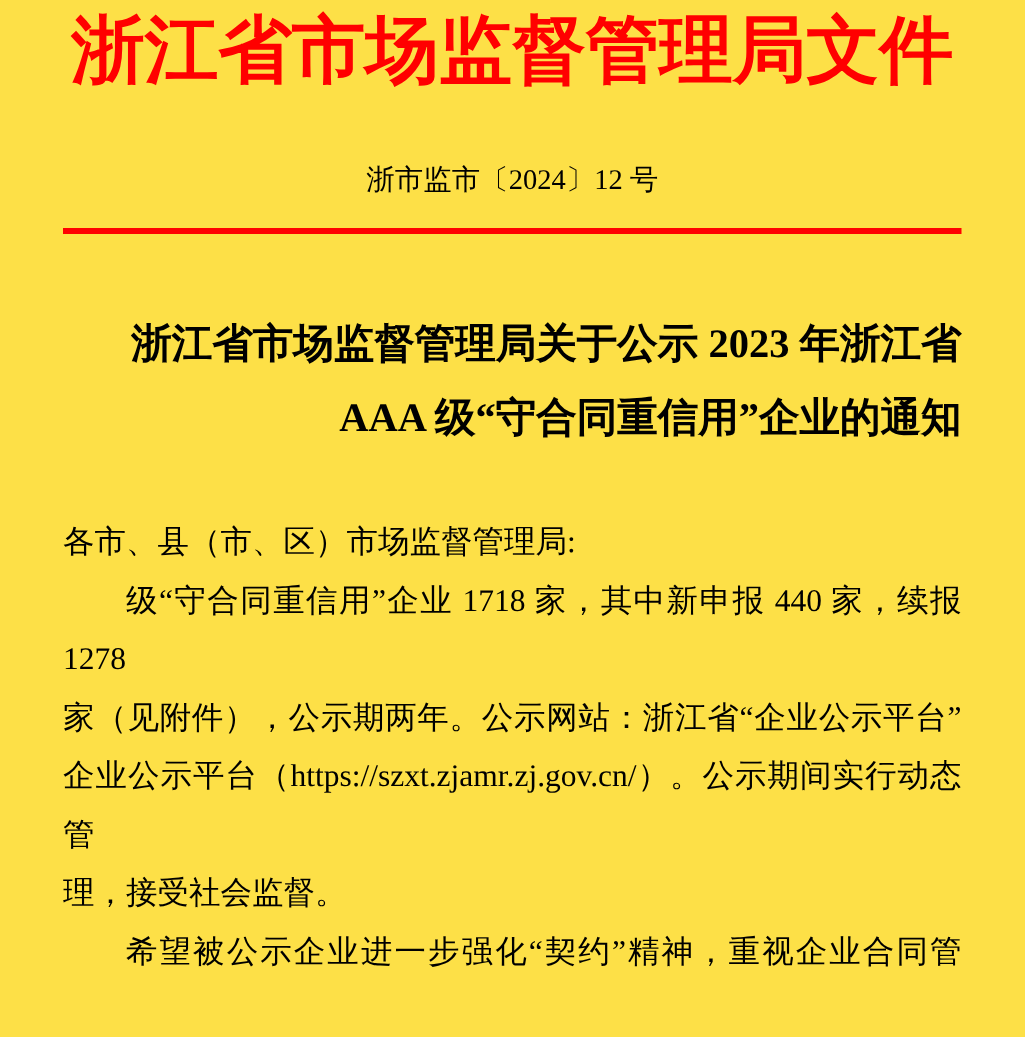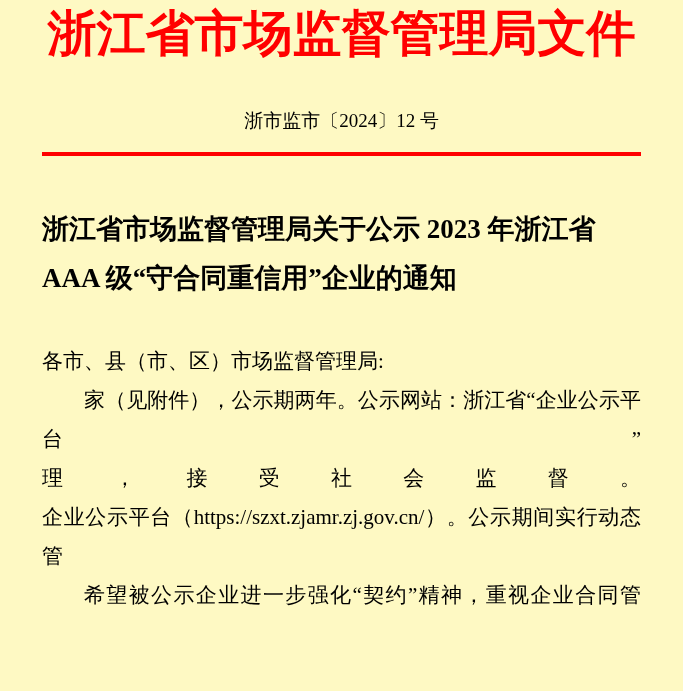--- a/index.html
+++ b/index.html
@@ -1,21 +1,21 @@
 <!DOCTYPE html>
 <html lang="zh"><head>
 <meta charset="utf-8">
 <style>
   html, body { margin: 0; padding: 0; background: #ffffff; }
   .page {
     position: relative;
     width: 683px;
     height: 691px;
     margin: 0 auto;
-    background: #fef9c3;
+    background: #fde047;
     overflow: hidden;
     box-sizing: border-box;
     padding: 6px 42px 0 42px;
     color: #000000;
     font-family: "Liberation Serif", "DejaVu Serif", serif;
   }
   .header-title {
     text-align: center;
     color: #ff0000;
     font-weight: bold;
@@ -30,21 +30,21 @@
     font-size: 19px;
     line-height: 23px;
   }
   .red-divider {
     margin-top: 20px;
     height: 4px;
     background: #ff0000;
   }
   .doc-title {
     margin-top: 49px;
-    text-align: left;
+    text-align: right;
     font-weight: bold;
     font-size: 27px;
     line-height: 49px;
   }
   .doc-body {
     margin-top: 39px;
     font-size: 21px;
     line-height: 39px;
   }
   .doc-line {
@@ -69,21 +69,22 @@
   <div class="red-divider"></div>
 
   <div class="doc-title">
     <div class="title-line">浙江省市场监督管理局关于公示 2023 年浙江省</div>
     <div class="title-line">AAA 级“守合同重信用”企业的通知</div>
   </div>
 
   <div class="doc-body">
     <div class="doc-line salutation">各市、县（市、区）市场监督管理局:</div>
     <div class="para para-indent last-short">
+        <div class="doc-line">级“守合同重信用”企业 1718 家，其中新申报 440 家，续报 1278</div>
         <div class="doc-line">家（见附件），公示期两年。公示网站：浙江省“企业公示平台”</div>
+        <div class="doc-line">企业公示平台（https://szxt.zjamr.zj.gov.cn/）。公示期间实行动态管</div>
         <div class="doc-line">理，接受社会监督。</div>
-        <div class="doc-line">企业公示平台（https://szxt.zjamr.zj.gov.cn/）。公示期间实行动态管</div>
       </div>
     <div class="para para-indent">
         <div class="doc-line">希望被公示企业进一步强化“契约”精神，重视企业合同管</div>
       </div>
   </div>
 </div>
 
 </body></html>

